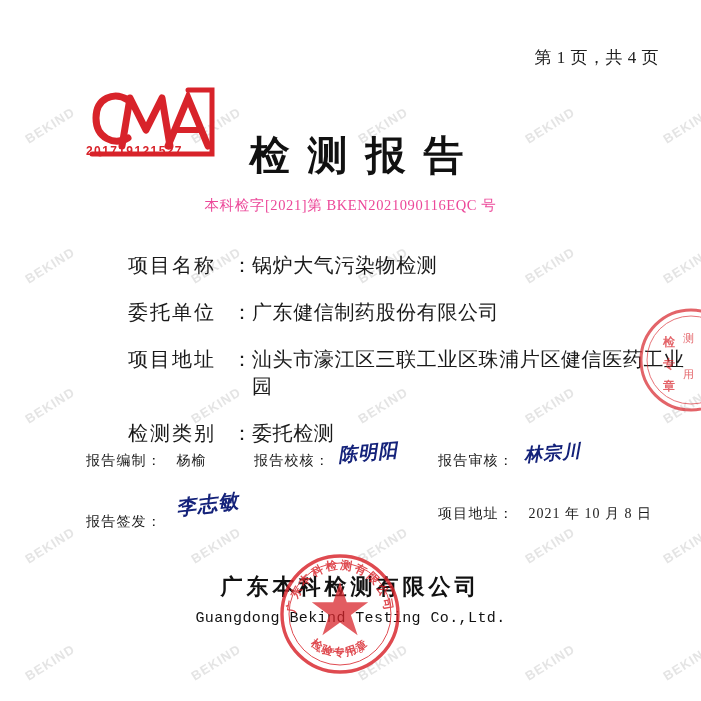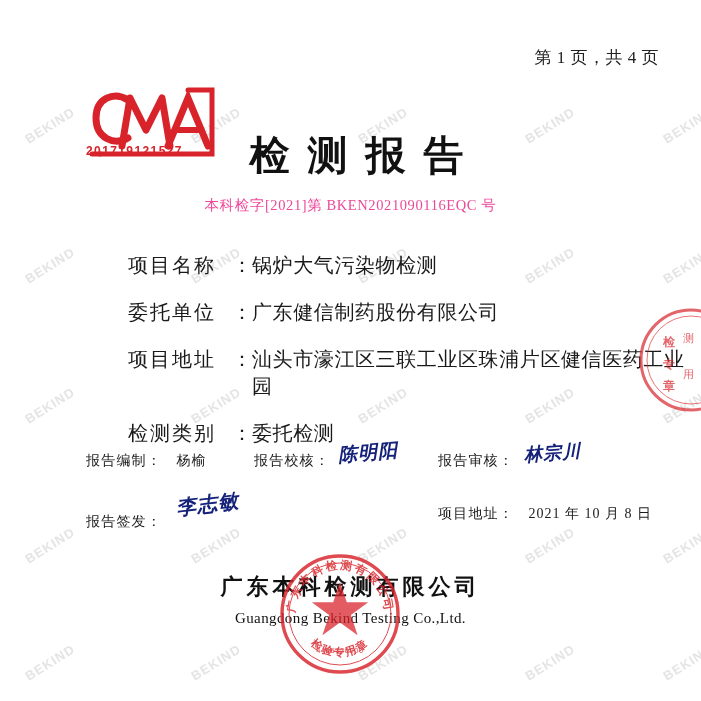--- a/index.html
+++ b/index.html
@@ -181,21 +181,21 @@
     letter-spacing: 4px;
     color: #111;
     z-index: 3;
   }
   .company-en {
     position: absolute;
     top: 610px;
     left: 0;
     width: 701px;
     text-align: center;
-    font-family: Liberation Serif, serif;
+    font-family: Liberation Mono, monospace;
     font-size: 15px;
     letter-spacing: 0.4px;
     color: #111;
     z-index: 3;
   }
 
   
   .seal-main {
     position: absolute;
     left: 278px;

